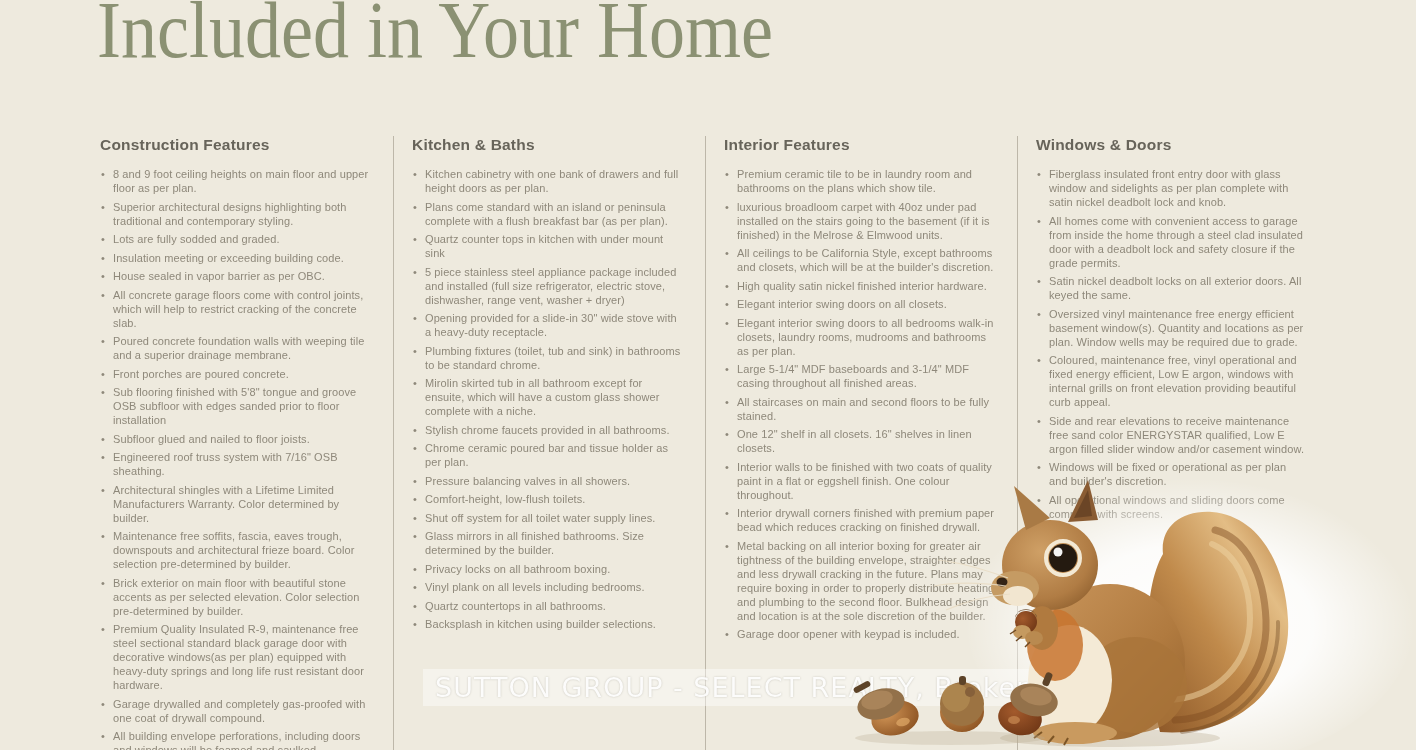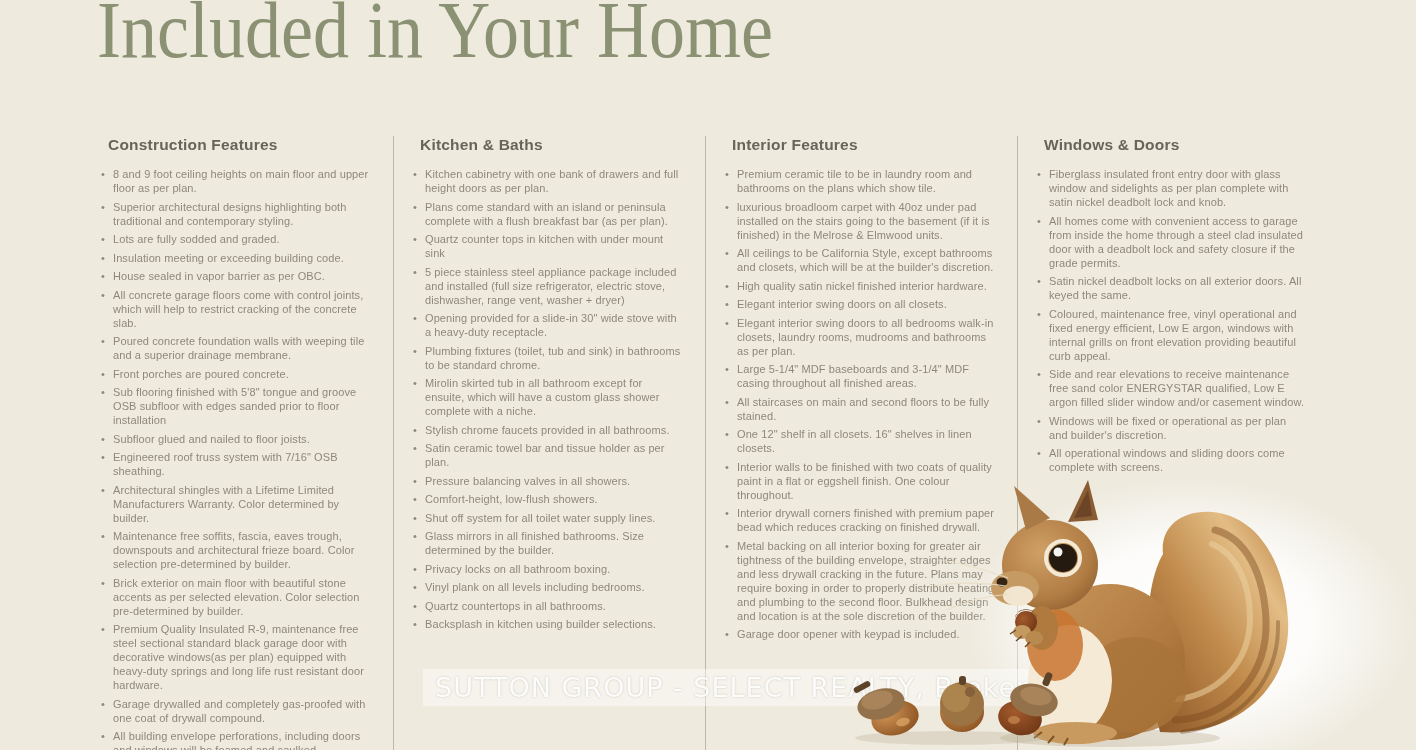--- a/index.html
+++ b/index.html
@@ -15,21 +15,21 @@
     letter-spacing:0px;transform:scaleX(.9);transform-origin:left top;
     white-space:nowrap;z-index:1;
   }
   .columns{
     position:absolute;left:100px;top:136px;z-index:1;
     display:grid;grid-template-columns:293px 312px 312px 312px;
   }
   .col{padding:0 22px 0 0;}
   .col + .col{border-left:1px solid #bdb7a9;padding-left:18px;}
   .col-heading{
-    margin:0 0 13px 8px;font-size:15.5px;font-weight:700;
+    margin:0 0 13px 0;font-size:15.5px;font-weight:700;
     color:#67645a;letter-spacing:.2px;
   }
   .col-list{margin:0;padding:0;list-style:none;}
   .col-list li{
     position:relative;padding-left:13px;margin-bottom:4.5px;
     font-size:11px;line-height:14px;color:#8e887a;letter-spacing:.1px;
   }
   .col-list li::before{
     content:"•";position:absolute;left:1px;top:0;color:#8e887a;
   }
@@ -76,23 +76,23 @@
     <h2 class="col-heading">Kitchen &amp; Baths</h2>
     <ul class="col-list">
         <li>Kitchen cabinetry with one bank of drawers and full height doors as per plan.</li>
         <li>Plans come standard with an island or peninsula complete with a flush breakfast bar (as per plan).</li>
         <li>Quartz counter tops in kitchen with under mount sink</li>
         <li>5 piece stainless steel appliance package included and installed (full size refrigerator, electric stove, dishwasher, range vent, washer + dryer)</li>
         <li>Opening provided for a slide-in 30" wide stove with a heavy-duty receptacle.</li>
         <li>Plumbing fixtures (toilet, tub and sink) in bathrooms to be standard chrome.</li>
         <li>Mirolin skirted tub in all bathroom except for ensuite, which will have a custom glass shower complete with a niche.</li>
         <li>Stylish chrome faucets provided in all bathrooms.</li>
-        <li>Satin ceramic towel bar and tissue holder as per plan.</li>
+        <li>Chrome ceramic poured bar and tissue holder as per plan.</li>
         <li>Pressure balancing valves in all showers.</li>
-        <li>Comfort-height, low-flush showers.</li>
+        <li>Comfort-height, low-flush toilets.</li>
         <li>Shut off system for all toilet water supply lines.</li>
         <li>Glass mirrors in all finished bathrooms. Size determined by the builder.</li>
         <li>Privacy locks on all bathroom boxing.</li>
         <li>Vinyl plank on all levels including bedrooms.</li>
         <li>Quartz countertops in all bathrooms.</li>
         <li>Backsplash in kitchen using builder selections.</li>
       </ul>
   </section>
 
   <section class="col">
@@ -113,20 +113,21 @@
         <li>Garage door opener with keypad is included.</li>
       </ul>
   </section>
 
   <section class="col">
     <h2 class="col-heading">Windows &amp; Doors</h2>
     <ul class="col-list">
         <li>Fiberglass insulated front entry door with glass window and sidelights as per plan complete with satin nickel deadbolt lock and knob.</li>
         <li>All homes come with convenient access to garage from inside the home through a steel clad insulated door with a deadbolt lock and safety closure if the grade permits.</li>
         <li>Satin nickel deadbolt locks on all exterior doors. All keyed the same.</li>
+        <li>Oversized vinyl maintenance free energy efficient basement window(s). Quantity and locations as per plan. Window wells may be required due to grade.</li>
         <li>Coloured, maintenance free, vinyl operational and fixed energy efficient, Low E argon, windows with internal grills on front elevation providing beautiful curb appeal.</li>
         <li>Side and rear elevations to receive maintenance free sand color ENERGYSTAR qualified, Low E argon filled slider window and/or casement window.</li>
         <li>Windows will be fixed or operational as per plan and builder's discretion.</li>
         <li>All operational windows and sliding doors come complete with screens.</li>
       </ul>
   </section>
 </main>
 
 <div class="watermark">SUTTON GROUP - SELECT REALTY, Brokerage</div>
 

